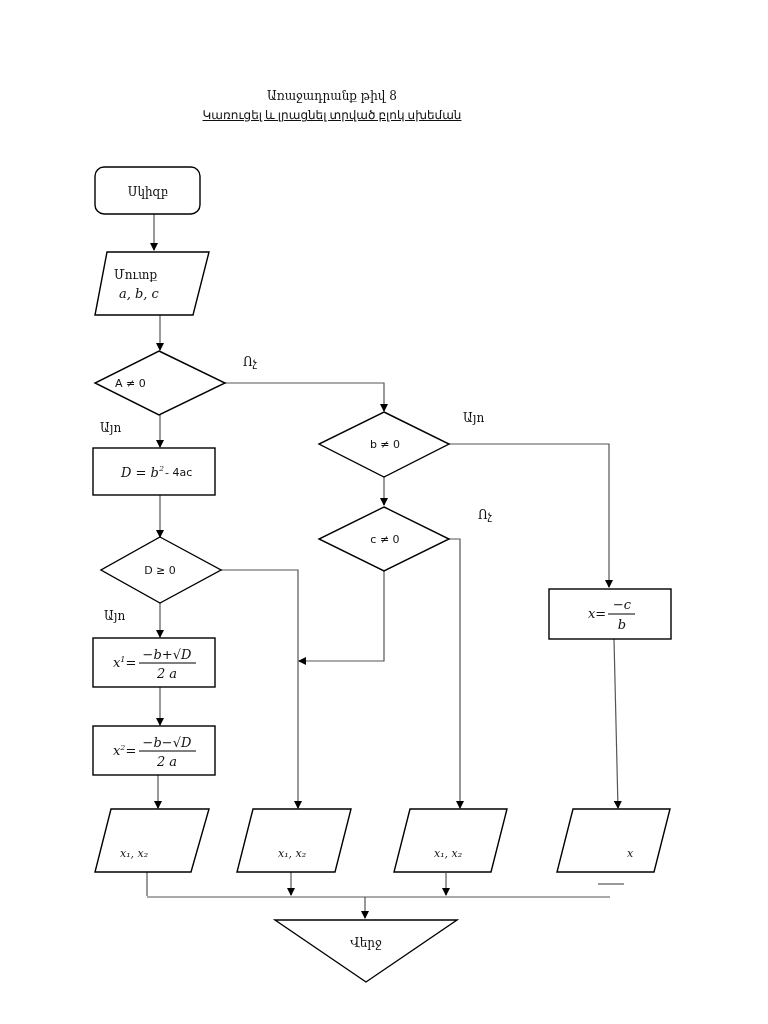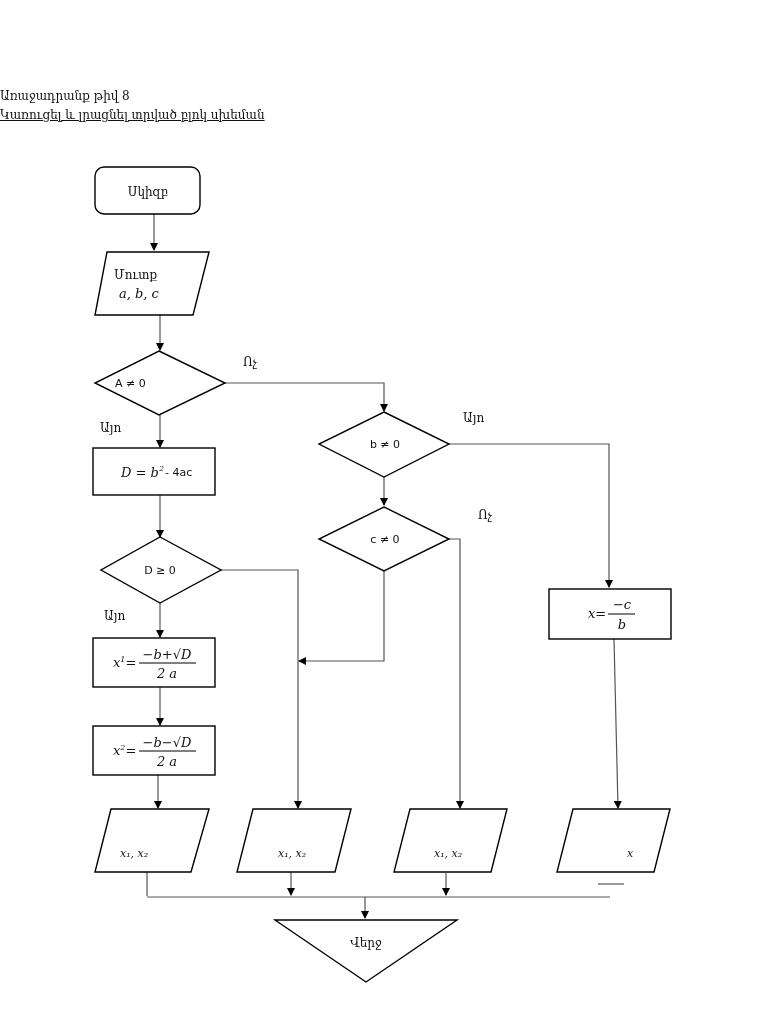--- a/index.html
+++ b/index.html
@@ -1,19 +1,19 @@
 <!DOCTYPE html>
 <html><head>
   <meta charset="utf-8">
   <style>
     html, body { margin: 0; padding: 0; background: #ffffff; }
     body { width: 768px; height: 1024px; position: relative; overflow: hidden; font-family: "DejaVu Serif", serif; }
-    .title { position: absolute; left: 0; width: 664px; font-family: "DejaVu Serif", serif; font-size: 12px; color: #111; }
+    .title { position: absolute; left: 0; width: 664px; text-align: center; font-family: "DejaVu Serif", serif; font-size: 12px; color: #111; }
     #t1 { top: 89px; }
-    #t2 { top: 108px; text-decoration: underline; }
+    #t2 { top: 108px; text-decoration: underline; font-family: Liberation Serif, serif; }
     svg { position: absolute; left: 0; top: 0; }
     .shape { fill: #fff; stroke: #000; stroke-width: 1.4; }
     .line { stroke: #555; stroke-width: 1.2; fill: none; }
     .lbl { font-family: "DejaVu Serif", serif; font-size: 12px; fill: #111; }
     .sans { font-family: "DejaVu Sans", sans-serif; font-size: 11px; fill: #111; }
     .it { font-family: "DejaVu Serif", serif; font-style: italic; font-size: 13px; fill: #111; }
     .itsm { font-family: "DejaVu Serif", serif; font-style: italic; font-size: 11px; fill: #111; }
   </style>
 </head>
 <body>

